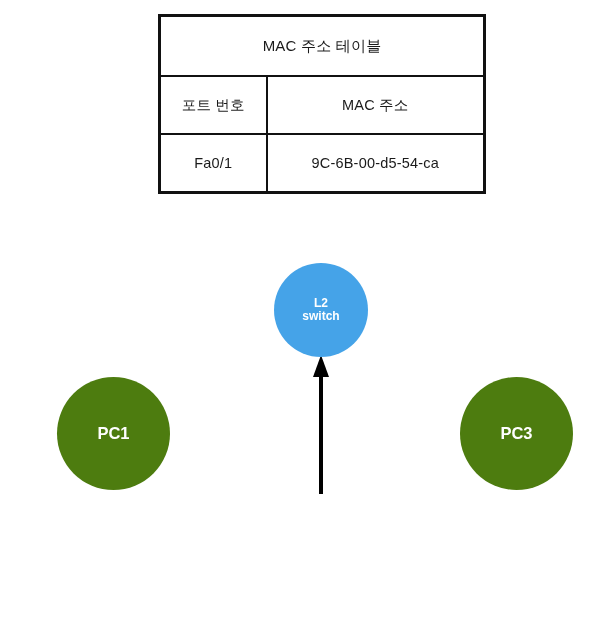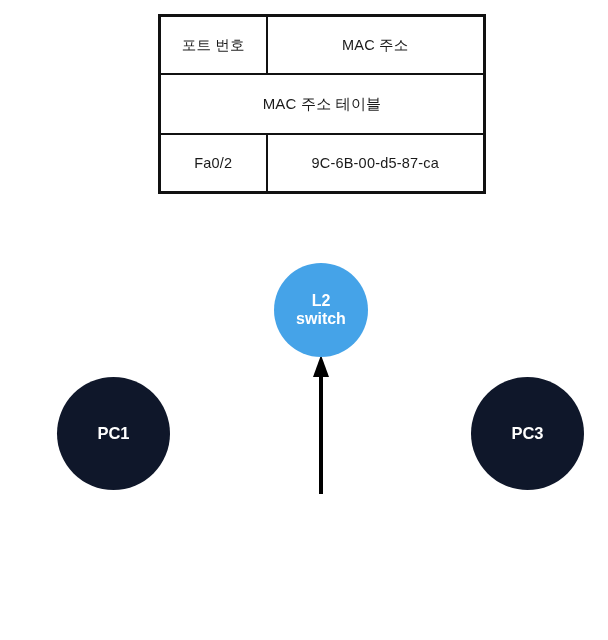--- a/index.html
+++ b/index.html
@@ -66,31 +66,31 @@
     line-height: 1.12;
     user-select: none;
   }
 
   .node-switch {
     width: 94px;
     height: 94px;
     left: 274px;
     top: 263px;
     background: #45a3e8;
-    font-size: 16px;
+    font-size: 12px;
   }
   .node-pc {
     width: 113px;
     height: 113px;
-    background: #0f172a;
+    background: #4d7c0f;
     font-size: 16.5px;
   }
   #node-pc1 { left: 57px;  top: 377px; }
   #node-pc2 { left: 265px; top: 494px; }
-  #node-pc3 { left: 471px; top: 377px; }
+  #node-pc3 { left: 460px; top: 377px; }
 
   .node-label { pointer-events: none; white-space: pre-line; }
 
   
   #link-pc2-switch {
     position: absolute;
     left: 0;
     top: 0;
     width: 608px;
     height: 640px;
@@ -100,29 +100,29 @@
 </head>
 <body>
 
 <table id="mac-table">
   <colgroup>
     <col class="col-port">
     <col class="col-mac">
   </colgroup>
   <tbody>
     <tr>
+      <td class="title-cell" colspan="2">MAC 주소 테이블</td>
+    </tr>
+    <tr>
       <td>포트 번호</td>
       <td>MAC 주소</td>
     </tr>
     <tr>
-      <td class="title-cell" colspan="2">MAC 주소 테이블</td>
-    </tr>
-    <tr>
-      <td>Fa0/2</td>
-      <td>9C-6B-00-d5-87-ca</td>
+      <td>Fa0/1</td>
+      <td>9C-6B-00-d5-54-ca</td>
     </tr>
   </tbody>
 </table>
 
 <div id="diagram">
 
   <svg id="link-pc2-switch" viewBox="0 0 608 640" xmlns="http://www.w3.org/2000/svg">
     <line x1="321" y1="494" x2="321" y2="372" stroke="#000000" stroke-width="4"></line>
     <polygon points="321,355 313,377 329,377" fill="#000000"></polygon>
   </svg>

